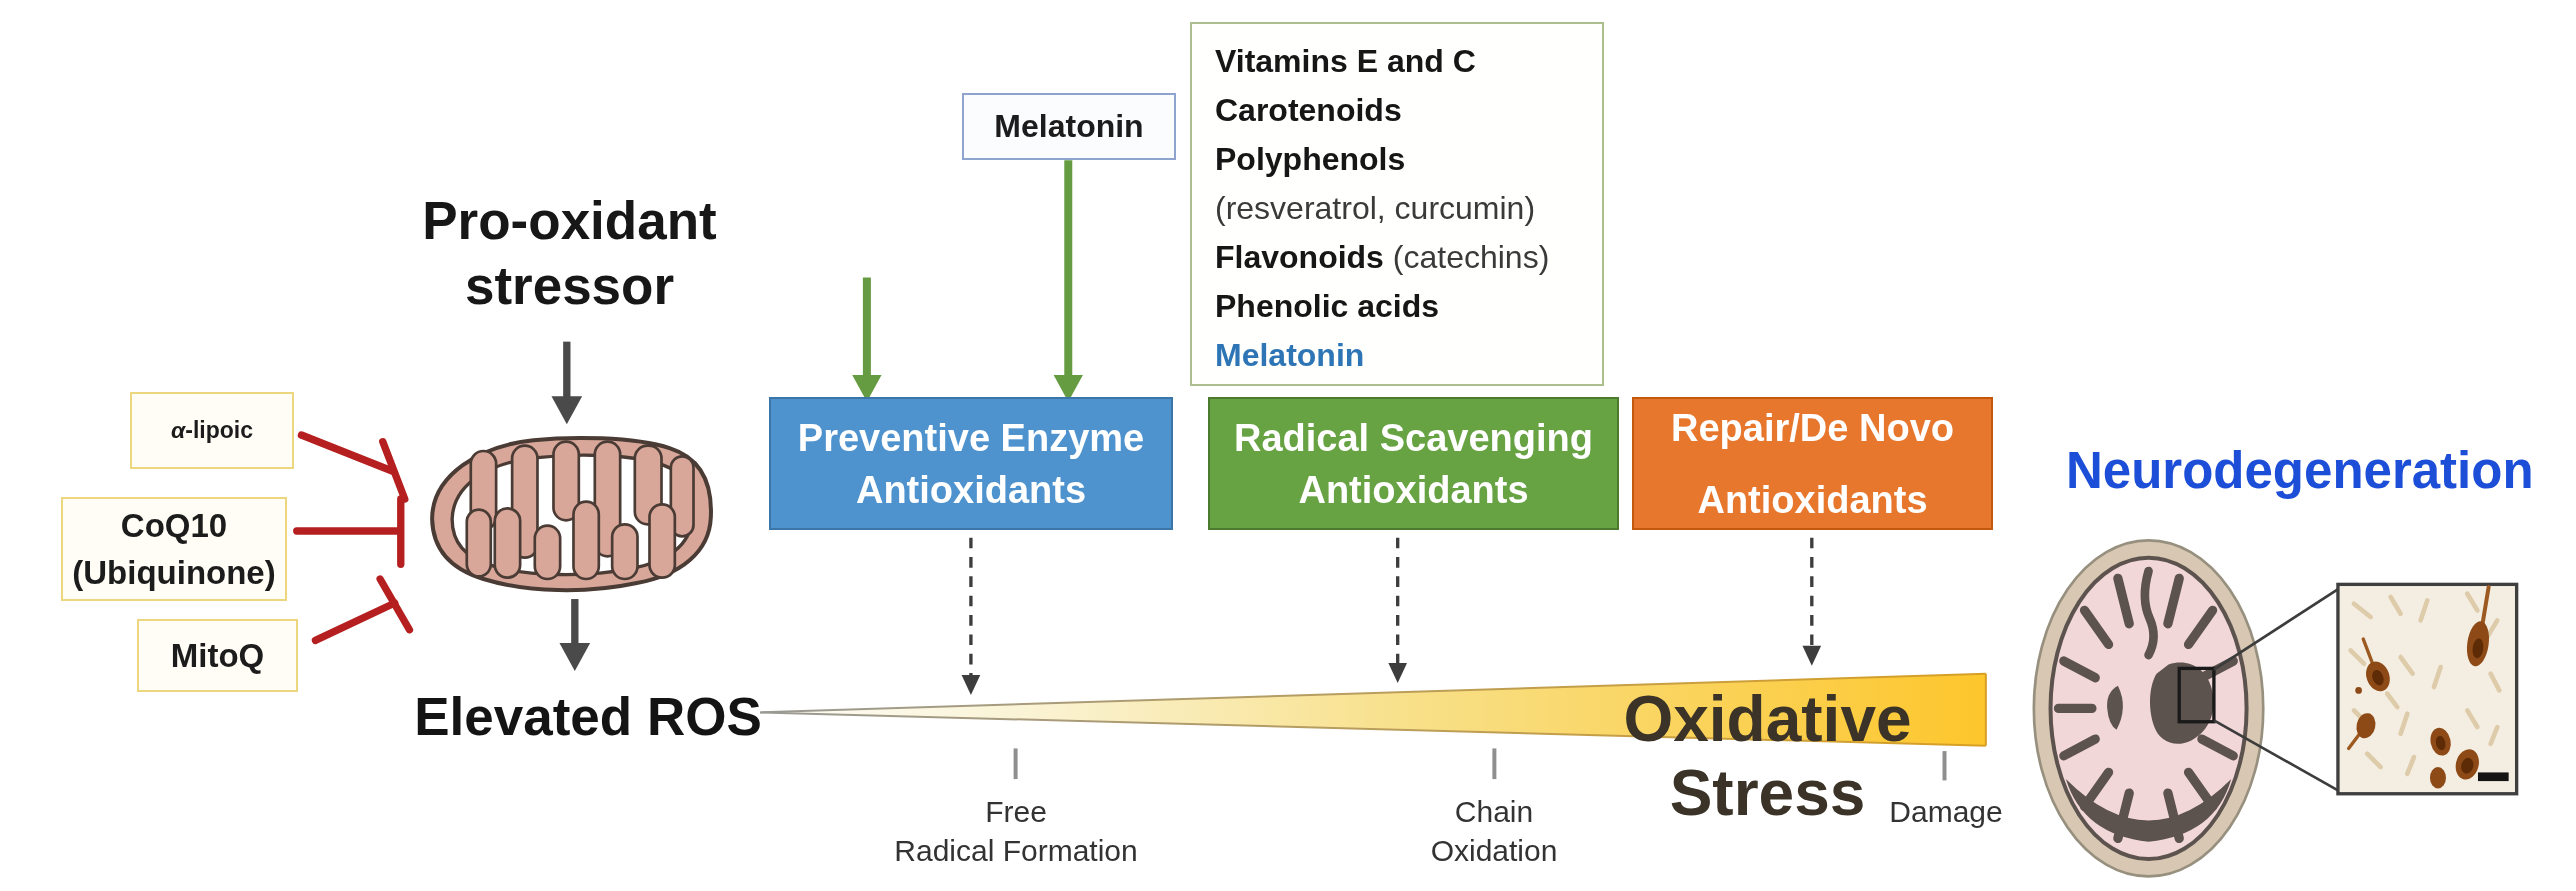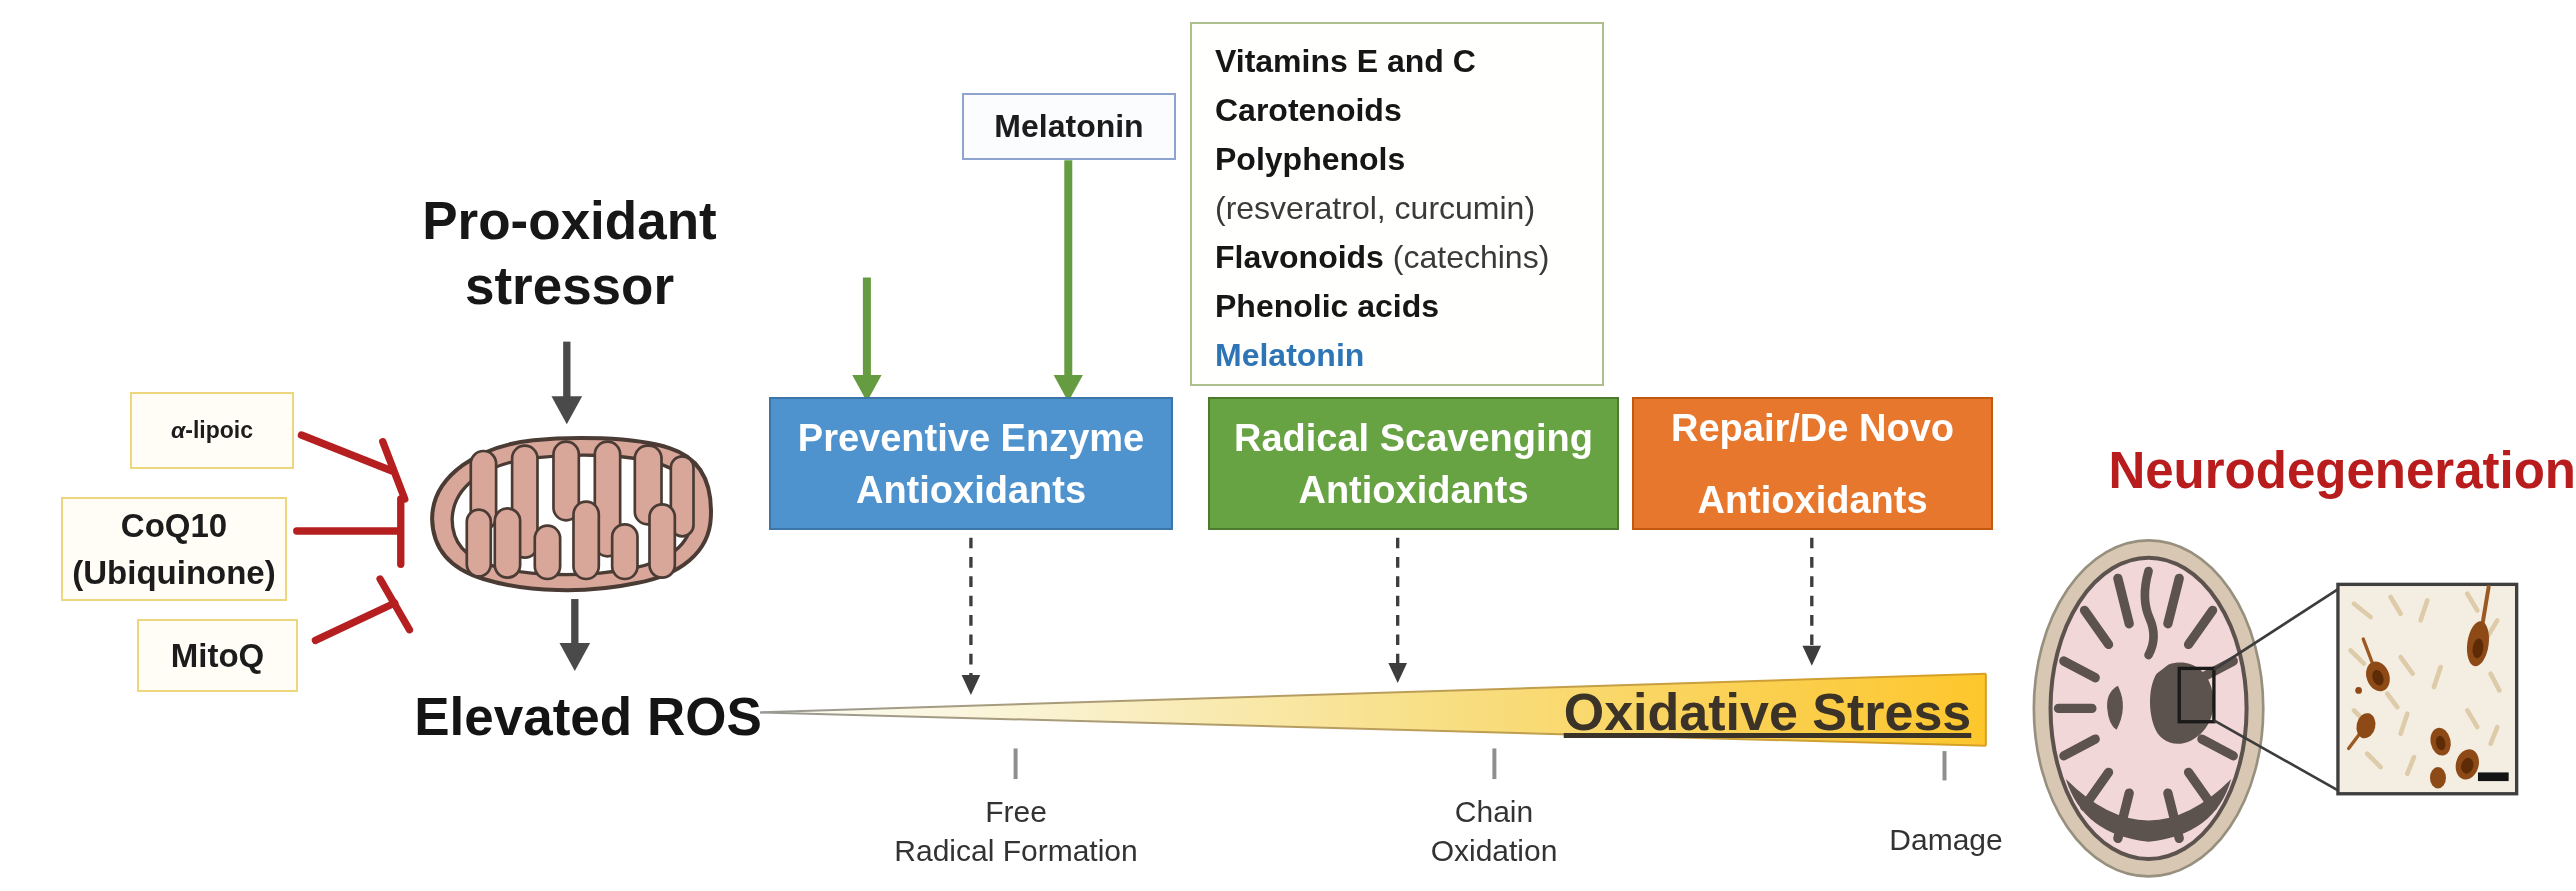--- a/index.html
+++ b/index.html
@@ -1,36 +1,36 @@
 <!DOCTYPE html>
 <html style="font-size:10.7px"><head>
 <meta charset="utf-8">
 <style>
   html,body{margin:0;padding:0;background:#ffffff;}
   .canvas{position:relative;width:2576px;height:892px;background:#ffffff;
           font-family:"Liberation Sans",sans-serif;overflow:hidden;color:#1a1a1a;}
   .abs{position:absolute;}
   .svg-layer{position:absolute;left:0;top:0;width:2576px;height:892px;}
   .big-title{font-weight:bold;font-size:53px;line-height:65px;text-align:center;color:#171717;}
-  .neuro-title{font-weight:bold;font-size:51px;line-height:56px;text-align:right;color:#b91c1c;}
+  .neuro-title{font-weight:bold;font-size:51px;line-height:56px;text-align:left;color:#1d4ed8;}
   .ybox{background:#fffdf5;border:2px solid #ecd77e;display:flex;flex-direction:column;
         align-items:center;justify-content:center;font-weight:bold;color:#1c1c1c;text-align:center;}
   .bluebox{background:#fbfcfe;border:2.7px solid #8fa3cf;display:flex;flex-direction:column;
         align-items:center;justify-content:center;font-weight:bold;color:#1c1c1c;text-align:center;}
   .listbox{background:#fffffe;border:2px solid #adbf8d;box-sizing:border-box;
         padding:13.3px 0 0 23px;font-size:32px;line-height:49px;color:#161616;}
   .listbox .bold{font-weight:bold;}
   .listbox .reg{font-weight:normal;color:#3a3a3a;}
   .listbox .blue{font-weight:bold;color:#2e75b6;}
   .cat{display:flex;flex-direction:column;align-items:center;justify-content:center;
        color:#ffffff;font-weight:bold;font-size:38px;line-height:52px;text-align:right;}
   .cat-blue{background:#4f93ce;border:2.7px solid #3c76a8;}
   .cat-green{background:#67a243;border:2.7px solid #4c7a2e;margin-left:16px;}
   .cat-orange{background:#e8772e;border:2.7px solid #c2590f;gap:20px;}
-  .wedge-label{font-weight:bold;font-size:52px;color:#3b3327;text-align:center;text-decoration:underline;}
+  .wedge-label{font-weight:bold;font-size:64px;color:#3b3327;text-align:center;}
   .stage{font-size:30px;line-height:39px;color:#333333;text-align:center;font-weight:normal;}
   .elros{font-weight:bold;font-size:53px;color:#141414;text-align:center;}
 </style>
 </head>
 <body>
 
 <div class="canvas">
 
   <svg class="svg-layer" viewBox="0 0 3863 1337">
     <defs>
@@ -250,21 +250,21 @@
   <div class="abs stage" style="left:876px;top:792px;width:280px;">
     <span style="display:block">Free</span>
     <span style="display:block">Radical Formation</span>
   </div>
 
   <div class="abs stage" style="left:1354px;top:792px;width:280px;">
     <span style="display:block">Chain</span>
     <span style="display:block">Oxidation</span>
   </div>
 
-  <div class="abs stage" style="left:1806px;top:792px;width:280px;margin-top:28px;">
+  <div class="abs stage" style="left:1806px;top:792px;width:280px;">
     <span style="display:block">Damage</span>
   </div>
 
   <div class="abs neuro-title" style="left:2066px;top:443px;width:510px;">
     <span>Neurodegeneration</span>
   </div>
 
 </div>
 
 

